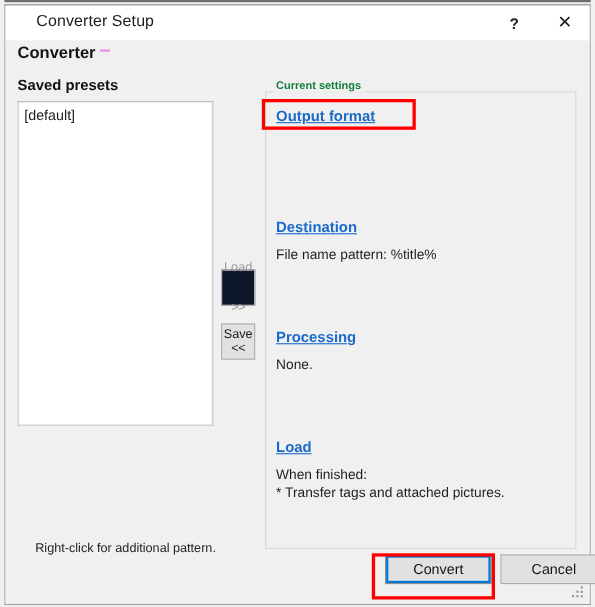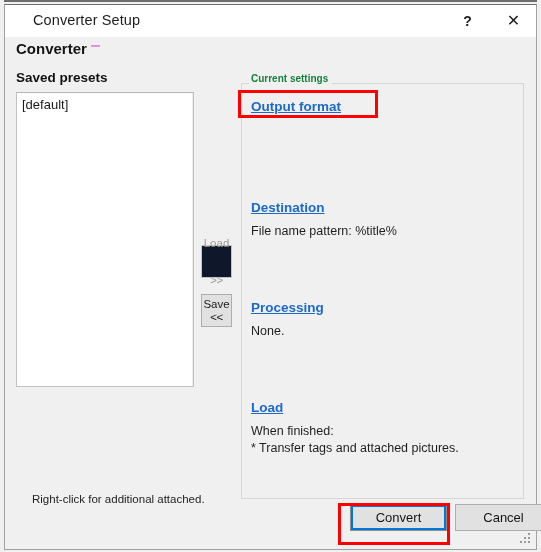--- a/index.html
+++ b/index.html
@@ -330,21 +330,21 @@
       <div class="overview-mark"></div>
     </div>
 
     <div class="body-panel">
 
       <div class="presets-label">Saved presets</div>
       <div class="presets-list">
         <div class="inner-edge"></div>
         <div class="preset-item">[default]</div>
       </div>
-      <div class="presets-hint">Right-click for additional attached.</div>
+      <div class="presets-hint">Right-click for additional pattern.</div>
 
       <button class="midbtn disabled" id="btn-load">
         <span class="l1">Load</span>
         <span class="l2">&gt;&gt;</span>
       </button>
       <button class="midbtn" id="btn-save">
         <span class="l1">Save</span>
         <span class="l2">&lt;&lt;</span>
       </button>
 

